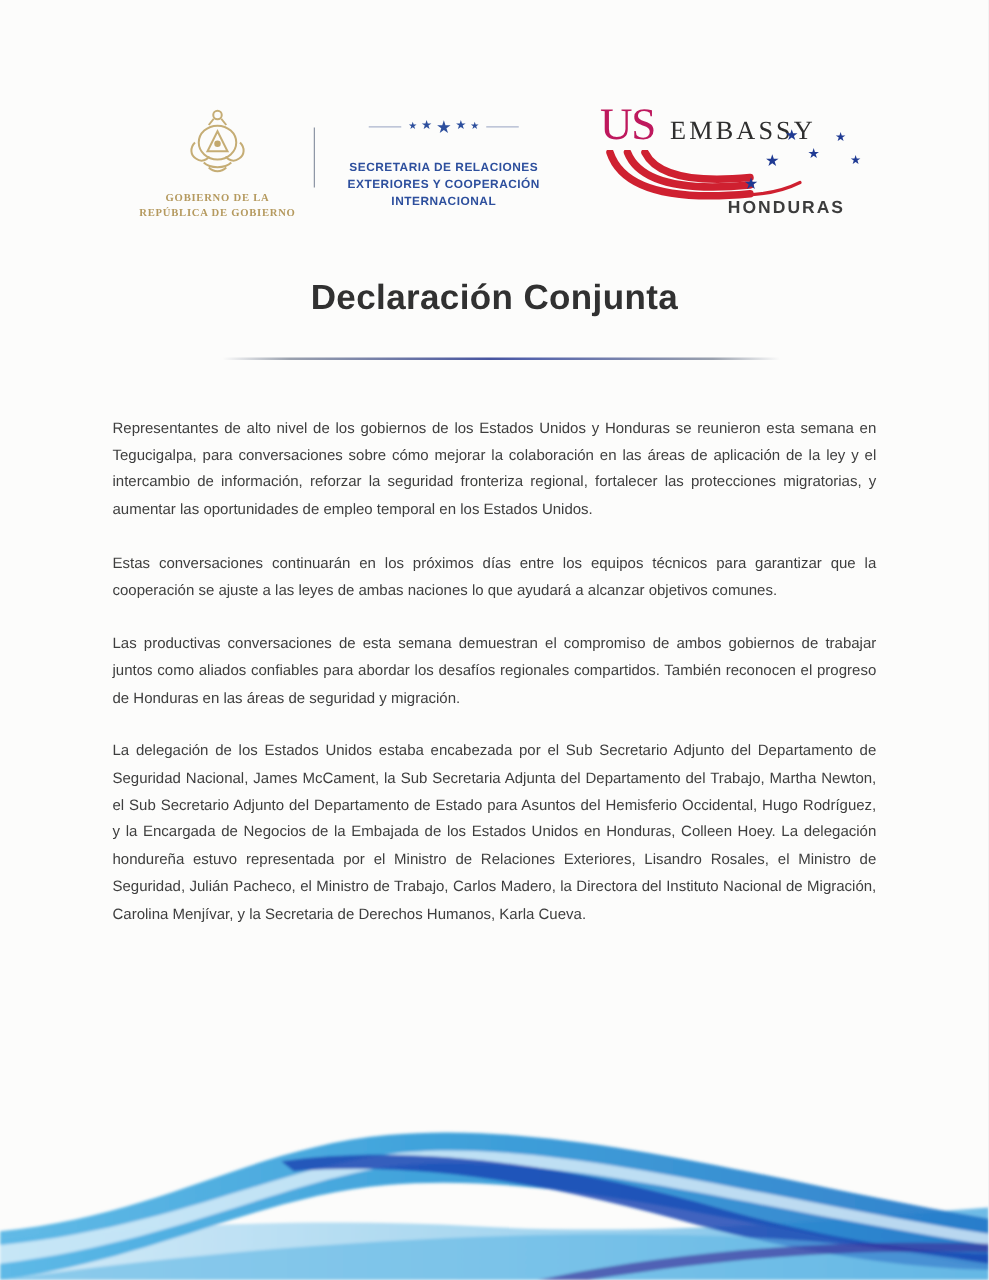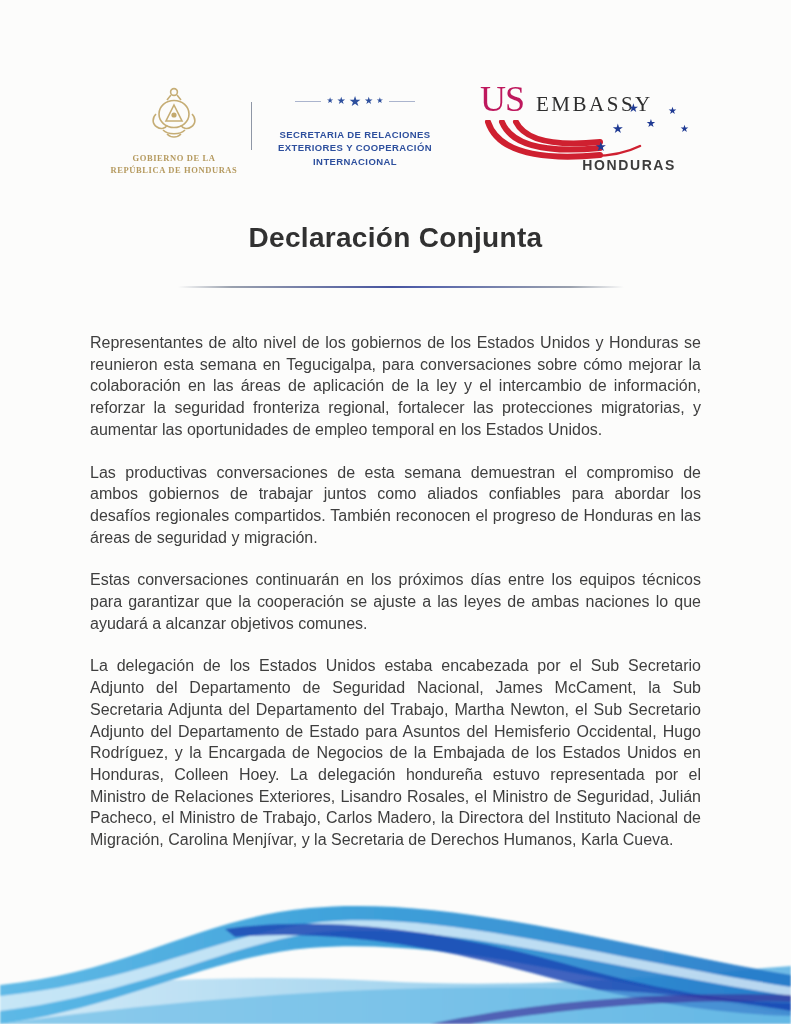--- a/index.html
+++ b/index.html
@@ -64,21 +64,21 @@
     width:446px; height:2px;
     background:linear-gradient(to right,
       rgba(160,165,175,0), #9aa1ae 12%, #47549f 48%, #5563ab 55%,
       #9aa1ae 88%, rgba(160,165,175,0));
   }
 
   
   .doc-body {
     position:absolute; top:332px; left:90px; width:611px;
     color:#3e3e3e;
-    font-size:16px; line-height:21.7px;
+    font-size:12px; line-height:21.7px;
     text-align:justify;
   }
   .doc-body p { margin-bottom:21px; }
 
   
   .wave { position:absolute; left:0; bottom:0; width:791px; height:140px; display:block; }
 </style>
 </head>
 <body>
 
@@ -95,21 +95,21 @@
           <path d="M33 21 L41 37 L25 37 Z"></path>
           <path d="M15 30 C11 34 11 40 16 43 C20 46 25 44 26 41"></path>
           <path d="M51 30 C55 34 55 40 50 43 C46 46 41 44 40 41"></path>
           <path d="M22 46 C27 51 39 51 44 46"></path>
           <path d="M26 50 C30 54 36 54 40 50"></path>
         </g>
         <circle cx="33" cy="31" r="2.6" fill="#c3a96e"></circle>
       </svg>
       <div class="gov-caption">
         <span>GOBIERNO DE LA</span><br>
-        <span>REPÚBLICA DE HONDURAS</span>
+        <span>REPÚBLICA DE GOBIERNO</span>
       </div>
     </div>
 
     <div class="logo-divider"></div>
 
     <div class="logo-sre">
       <div class="stars-row">
         <span class="rule"></span>
         <span class="st s-sm">★</span>
         <span class="st s-md">★</span>
@@ -147,22 +147,22 @@
       <span class="use-honduras">HONDURAS</span>
     </div>
 
   </header>
 
   <h1 class="doc-title">Declaración Conjunta</h1>
   <div class="title-divider"></div>
 
   <main class="doc-body">
     <p>Representantes de alto nivel de los gobiernos de los Estados Unidos y Honduras se reunieron esta semana en Tegucigalpa, para conversaciones sobre cómo mejorar la colaboración en las áreas de aplicación de la ley y el intercambio de información, reforzar la seguridad fronteriza regional, fortalecer las protecciones migratorias, y aumentar las oportunidades de empleo temporal en los Estados Unidos.</p>
+    <p>Estas conversaciones continuarán en los próximos días entre los equipos técnicos para garantizar que la cooperación se ajuste a las leyes de ambas naciones lo que ayudará a alcanzar objetivos comunes.</p>
     <p>Las productivas conversaciones de esta semana demuestran el compromiso de ambos gobiernos de trabajar juntos como aliados confiables para abordar los desafíos regionales compartidos. También reconocen el progreso de Honduras en las áreas de seguridad y migración.</p>
-    <p>Estas conversaciones continuarán en los próximos días entre los equipos técnicos para garantizar que la cooperación se ajuste a las leyes de ambas naciones lo que ayudará a alcanzar objetivos comunes.</p>
     <p>La delegación de los Estados Unidos estaba encabezada por el Sub Secretario Adjunto del Departamento de Seguridad Nacional, James McCament, la Sub Secretaria Adjunta del Departamento del Trabajo, Martha Newton, el Sub Secretario Adjunto del Departamento de Estado para Asuntos del Hemisferio Occidental, Hugo Rodríguez, y la Encargada de Negocios de la Embajada de los Estados Unidos en Honduras, Colleen Hoey. La delegación hondureña estuvo representada por el Ministro de Relaciones Exteriores, Lisandro Rosales, el Ministro de Seguridad, Julián Pacheco, el Ministro de Trabajo, Carlos Madero, la Directora del Instituto Nacional de Migración, Carolina Menjívar, y la Secretaria de Derechos Humanos, Karla Cueva.</p>
   </main>
 
   <svg class="wave" viewBox="0 0 791 140" preserveAspectRatio="none">
     <defs>
       <linearGradient id="gCyan" x1="0" y1="0" x2="1" y2="0">
         <stop offset="0" stop-color="#54b5e5"></stop>
         <stop offset="0.45" stop-color="#2f9ad8"></stop>
         <stop offset="1" stop-color="#2277c8"></stop>
       </linearGradient>

